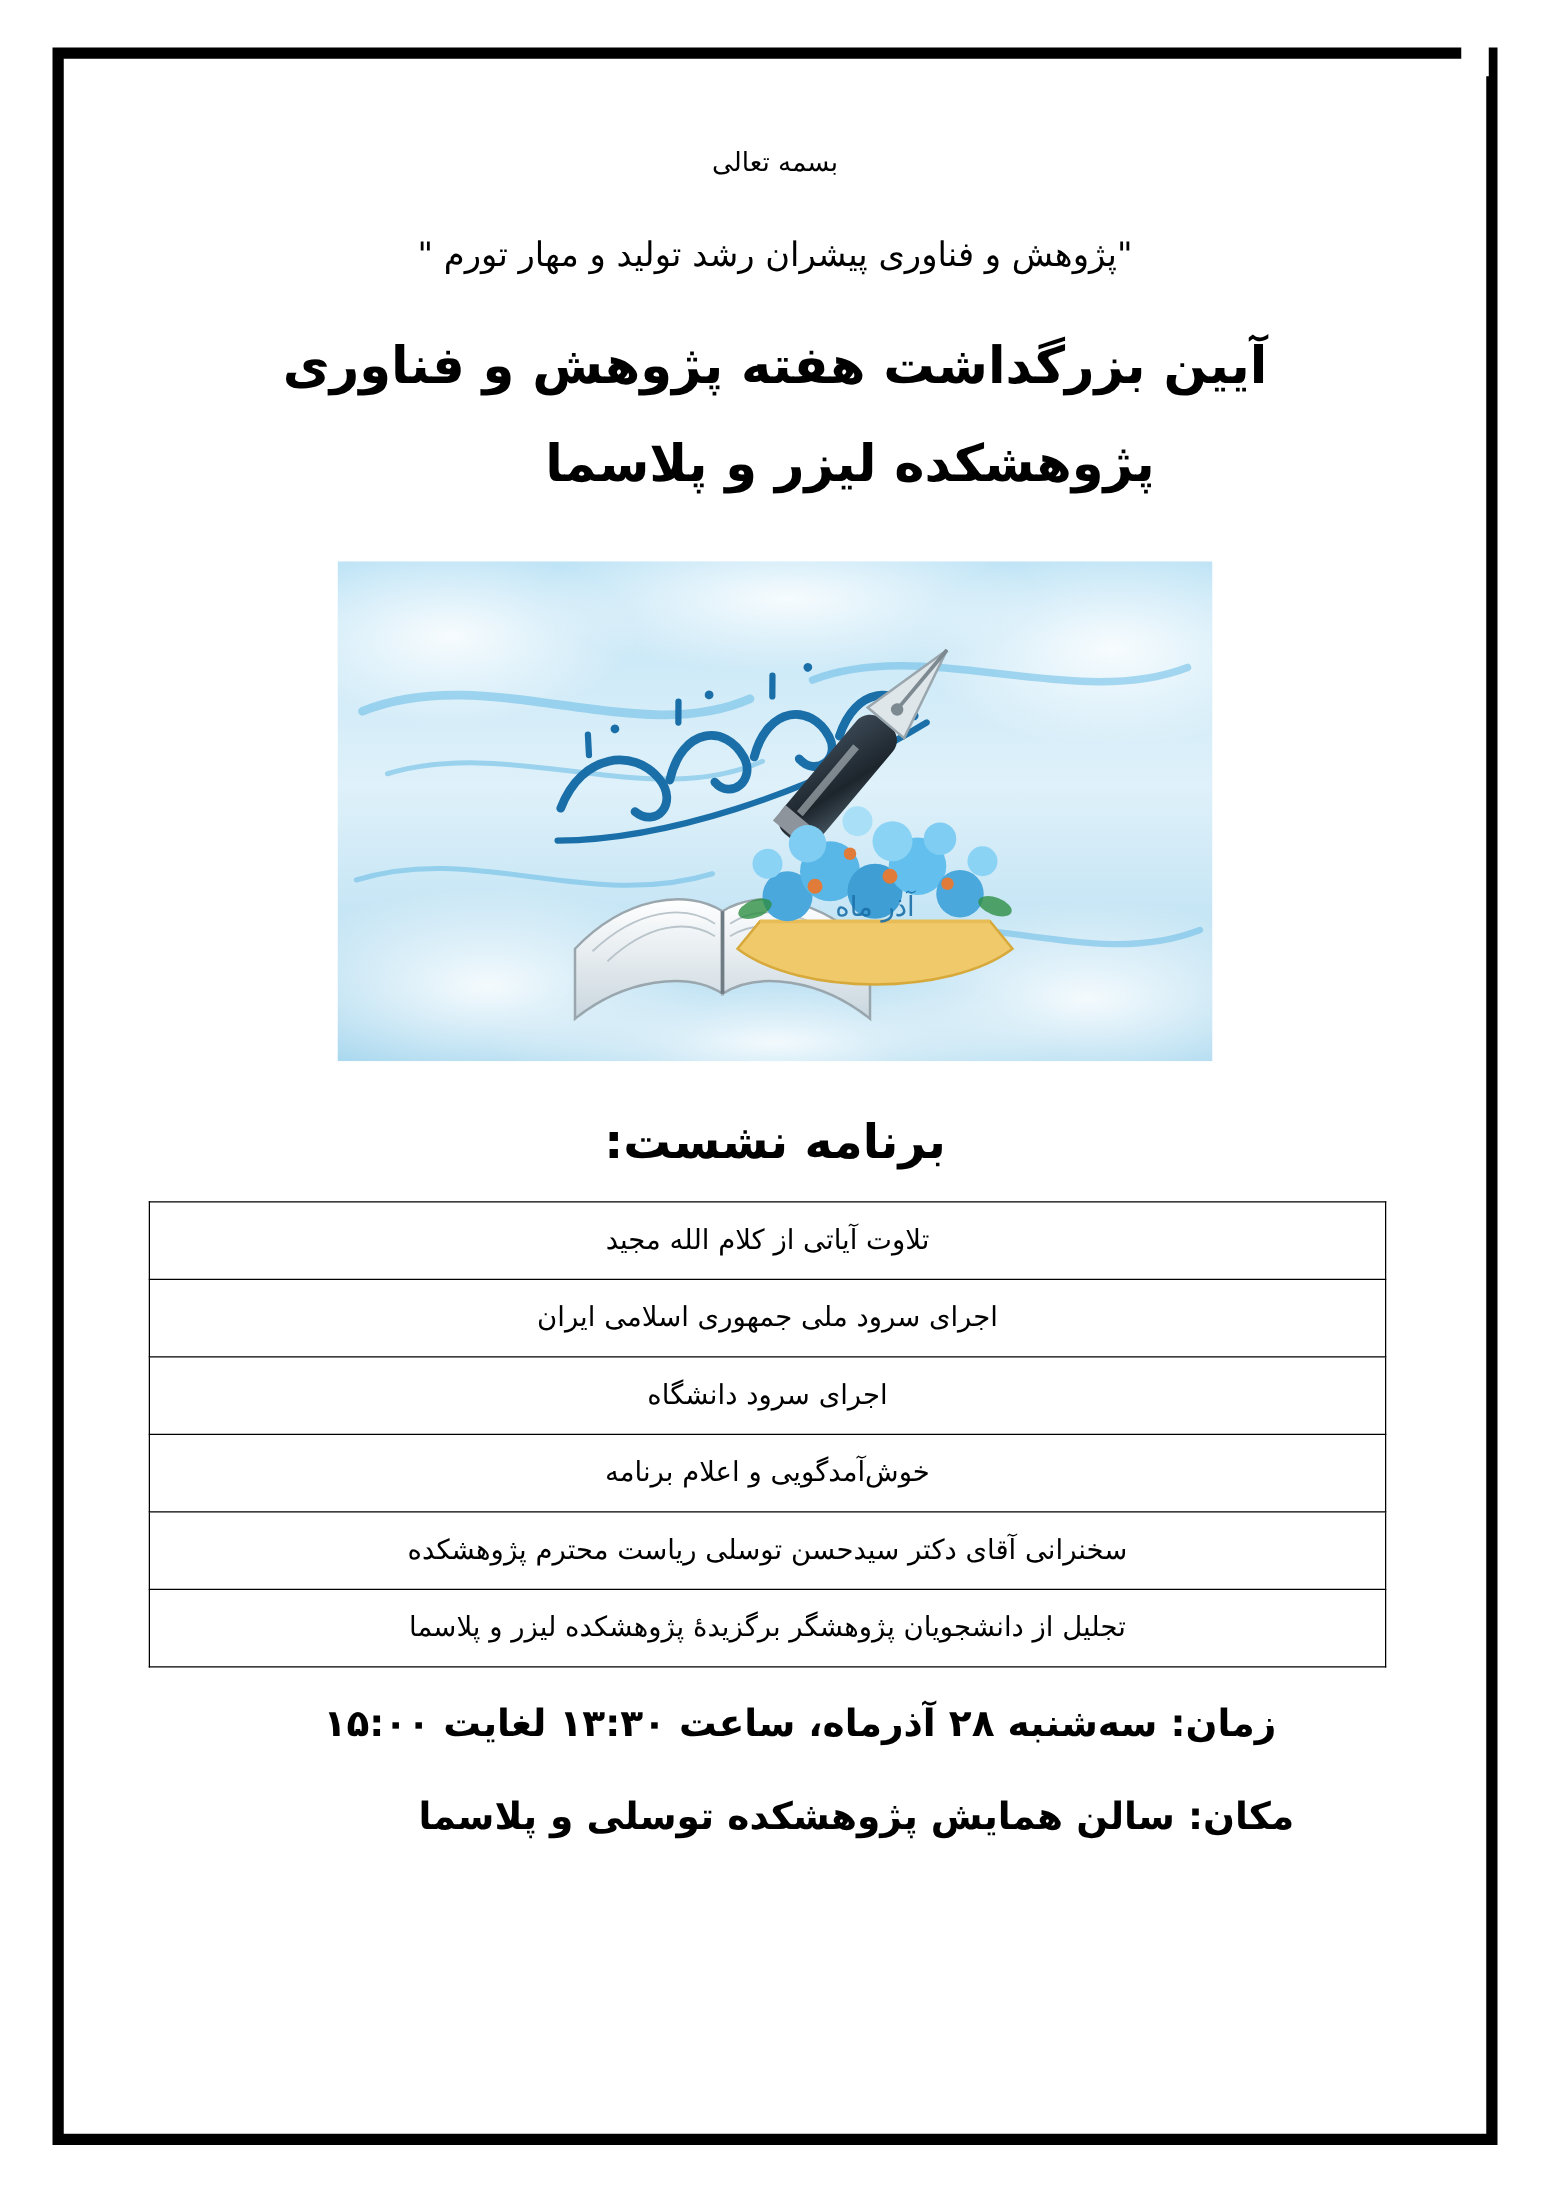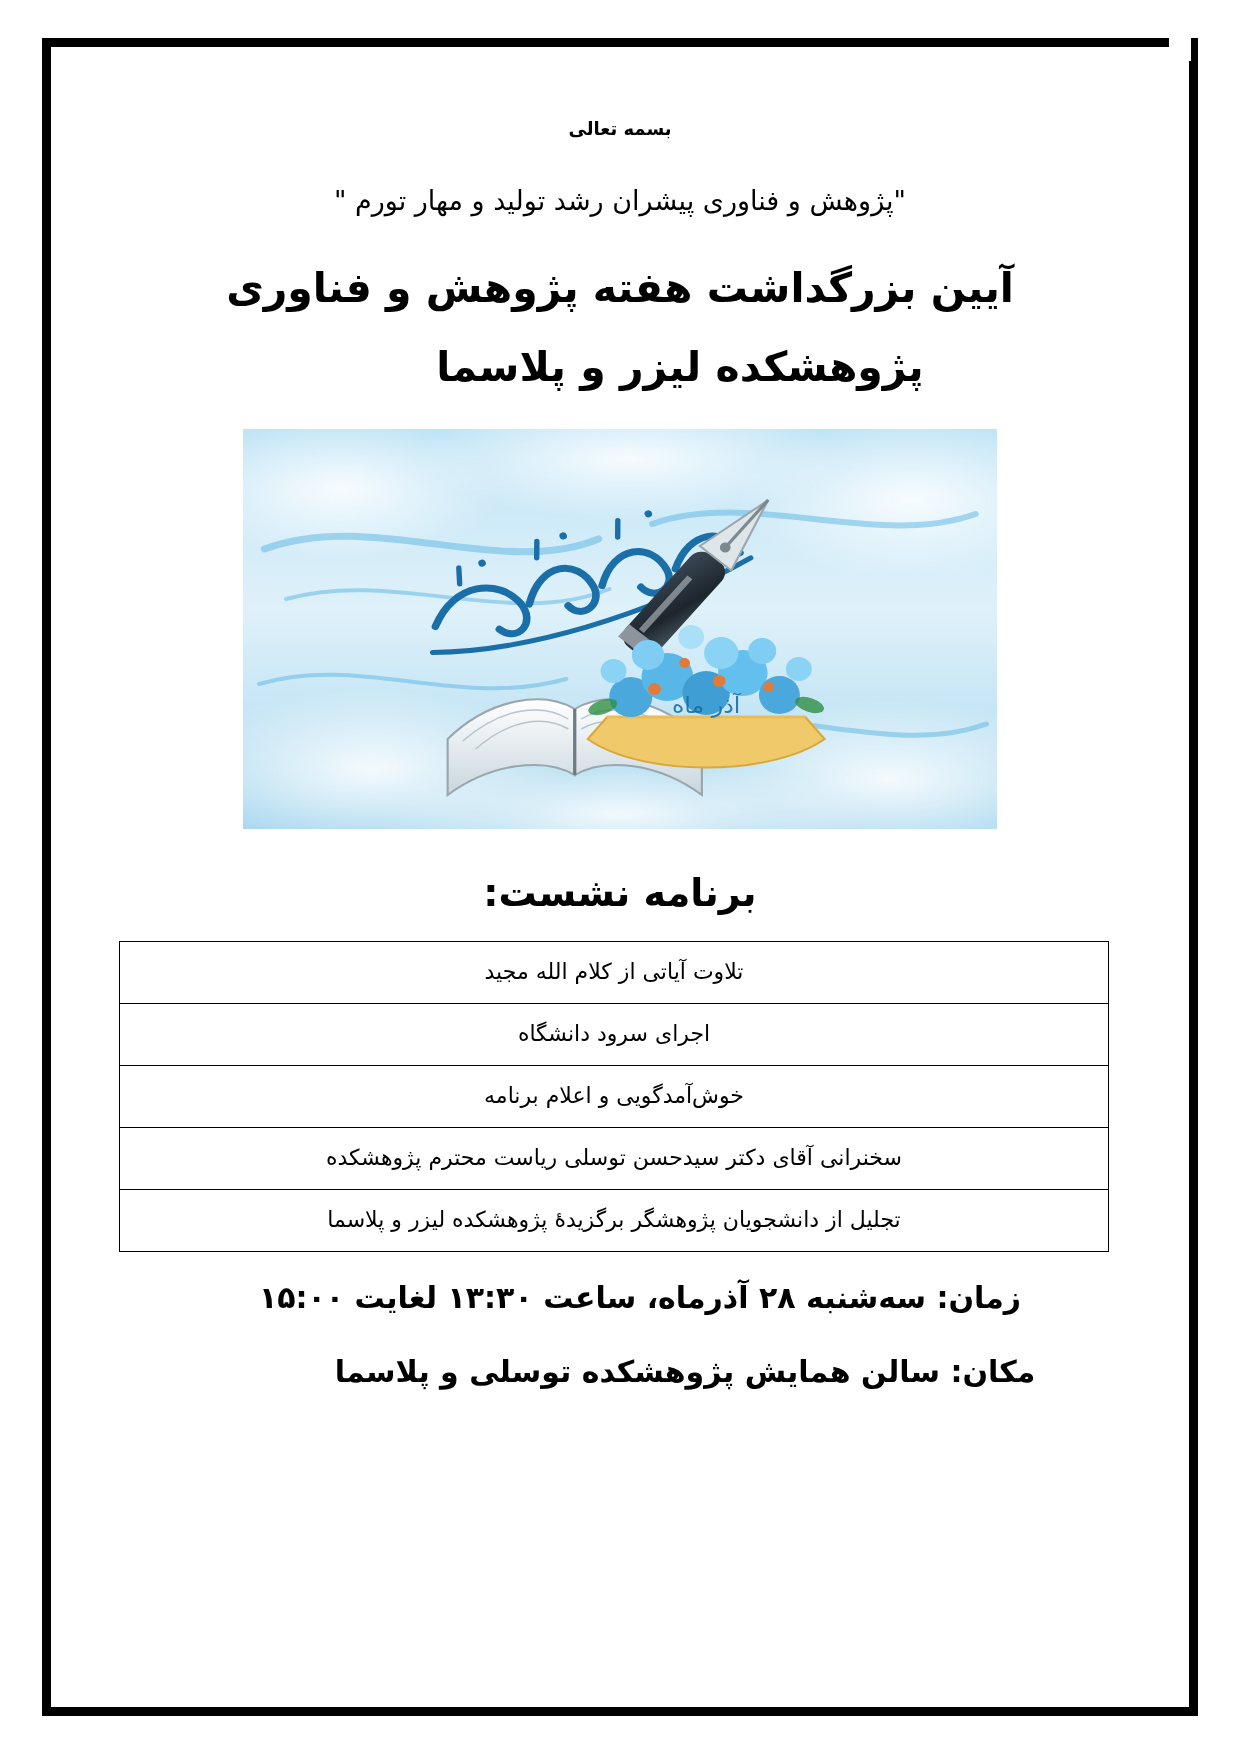--- a/index.html
+++ b/index.html
@@ -44,22 +44,22 @@
     width: 100%;
     height: 100%;
     box-sizing: border-box;
     padding: 55px 80px 0 80px;
     text-align: center;
     direction: rtl;
   }
 
   
   .basmalah {
-    font-size: 18px;
-    font-weight: 700;
+    font-size: 21px;
+    font-weight: 400;
     line-height: 1.4;
     margin: 14px 0 0 0;
     text-align: center;
   }
   .slogan {
     font-size: 27px;
     font-weight: 400;
     line-height: 1.5;
     margin: 40px 0 0 0;
   }
@@ -73,22 +73,22 @@
   .title-sub {
     font-size: 41px;
     font-weight: 700;
     line-height: 1.5;
     margin: 18px 0 0 0;
     padding-left: 120px;
   }
 
   
   .banner-wrap {
-    margin: 30px auto 0 auto;
-    width: 754px;
+    margin: 46px auto 0 auto;
+    width: 700px;
     height: 400px;
     position: relative;
   }
   .banner {
     width: 100%;
     height: 100%;
     display: block;
   }
 
   
@@ -255,20 +255,23 @@
     </div>
 
     <div class="program-heading">برنامه نشست:</div>
 
     <table class="program-table">
       <tbody>
         <tr>
           <td>تلاوت آیاتی از کلام الله مجید</td>
         </tr>
         <tr>
+          <td>اجرای سرود ملی جمهوری اسلامی ایران</td>
+        </tr>
+        <tr>
           <td>اجرای سرود دانشگاه</td>
         </tr>
         <tr>
           <td>خوش‌آمدگویی و اعلام برنامه</td>
         </tr>
         <tr>
           <td>سخنرانی آقای دکتر سیدحسن توسلی ریاست محترم پژوهشکده</td>
         </tr>
         <tr>
           <td>تجلیل از دانشجویان پژوهشگر برگزیدۀ پژوهشکده لیزر و پلاسما</td>

